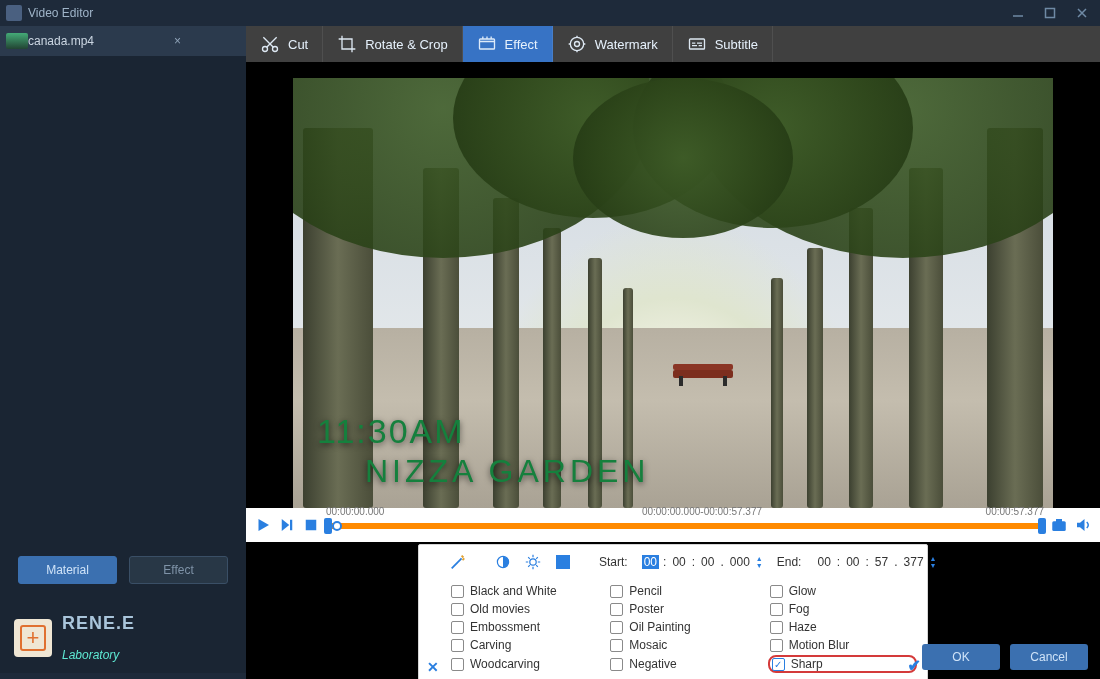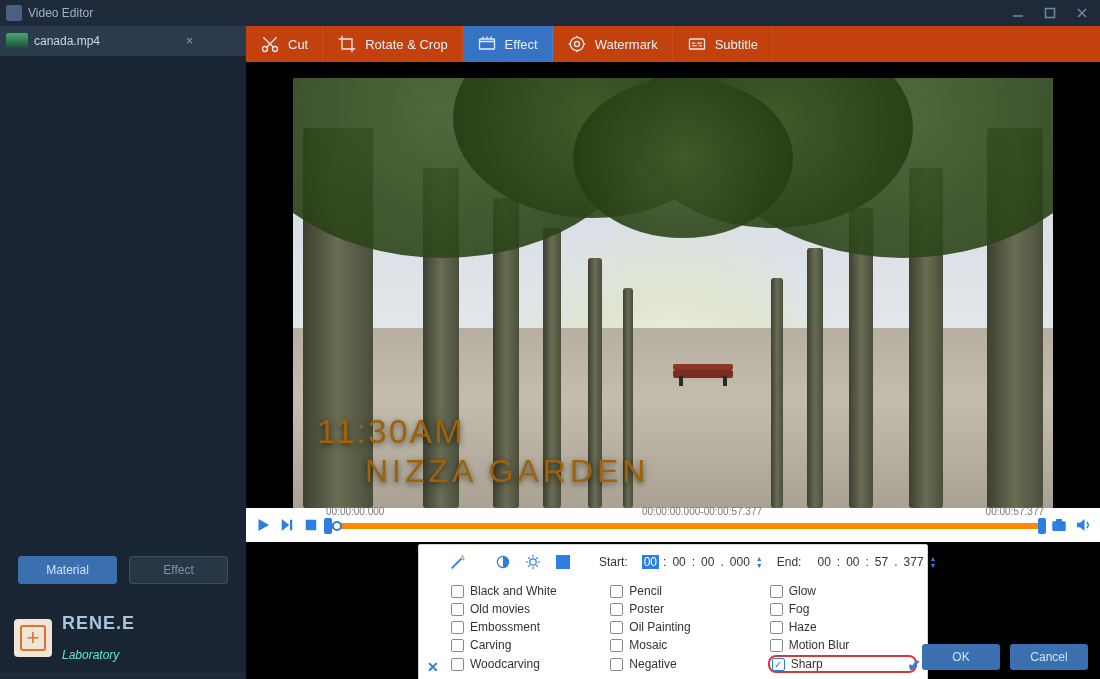--- a/index.html
+++ b/index.html
@@ -4,48 +4,48 @@
 <style>
   * { box-sizing: border-box; margin: 0; padding: 0; font-family: "Segoe UI", Arial, sans-serif; }
   body { width: 1100px; height: 679px; overflow: hidden; background: #1e2a3a; }
   .titlebar { height: 26px; background: #1e2a3a; display: flex; align-items: center; color: #9fb4c8; font-size: 12px; padding: 0 2px; }
   .titlebar .title-icon { width: 16px; height: 16px; margin: 0 6px 0 4px; background: #4a6080; border-radius: 2px; }
   .titlebar .spacer { flex: 1; }
   .titlebar .winbtn { width: 32px; height: 26px; display: flex; align-items: center; justify-content: center; color: #6f8aa5; font-size: 14px; cursor: pointer; }
   .main { display: flex; height: 647px; }
   .sidebar { width: 246px; background: #1a2533; display: flex; flex-direction: column; position: relative; }
   .filetab-row { background: #2b3a4d; height: 30px; display: flex; align-items: center; padding: 0 6px; }
-  .filetab { display: flex; align-items: center; color: #cbd6e2; font-size: 12px; gap: 6px; }
+  .filetab { display: flex; align-items: center; color: #cbd6e2; font-size: 12px; }
   .filetab .thumb { width: 22px; height: 16px; background: linear-gradient(#4a7,#243); border-radius: 2px; }
   .filetab .close-x { margin-left: 80px; color: #8fa3b8; cursor: pointer; }
   .side-fill { flex: 1; }
   .side-tabs { display: flex; gap: 12px; padding: 8px 18px 22px; }
   .side-tab { flex: 1; text-align: center; padding: 6px 4px; font-size: 12px; border: 1px solid #3a4f66; border-radius: 3px; color: #7f93a8; background: #283746; cursor: pointer; }
   .side-tab.active { background: #3b70b0; color: #cfe3f8; border-color: #3b70b0; }
   .brand { display: flex; align-items: center; gap: 10px; padding: 8px 14px 12px; color: #a9c5db; }
   .brand .logo { width: 38px; height: 38px; background: #efe6d4; border-radius: 4px; display: flex; align-items: center; justify-content: center; font-size: 22px; color: #e07030; position: relative; }
   .brand .logo::after { content: ""; position: absolute; inset: 6px; border: 2px solid #e07030; border-radius: 3px; }
   .brand .txt { display: flex; flex-direction: column; line-height: 1; }
   .brand .txt .l1 { font-size: 18px; font-weight: 600; letter-spacing: 1px; }
   .brand .txt .l2 { font-size: 12px; font-style: italic; color: #5eead4; margin-top: 17px; }
 
   .content { flex: 1; display: flex; flex-direction: column; background: #000; position: relative; }
-  .toolbar { height: 36px; background: #c2410c; display: flex; align-items: center; }
+  .toolbar { height: 36px; background: #404040; display: flex; align-items: center; }
   .toolbtn { height: 36px; display: flex; align-items: center; gap: 8px; padding: 0 14px; color: #e6f1fc; font-size: 13px; cursor: pointer; border-right: 1px solid rgba(255,255,255,0.08); }
   .toolbtn.active { background: #3773c5; }
   .toolbtn .ticon { width: 20px; height: 20px; opacity: 0.95; }
   .toolbtn .ticon svg { width: 20px; height: 20px; fill: none; stroke: #e6f1fc; stroke-width: 1.6; }
 
   .preview-wrap { flex: 1; background: #000; display: flex; align-items: flex-start; justify-content: center; padding-top: 16px; }
   .preview { width: 760px; height: 430px; position: relative; overflow: hidden; background: #000; }
   .preview .sky { position: absolute; inset: 0; background: radial-gradient(ellipse 300px 420px at 50% 100%, #fdfdfa 0%, #f7f6ea 30%, #dfe5cf 50%, transparent 70%), linear-gradient(#cfd7e0, #eef1f0); }
   .preview .ground { position: absolute; left: 0; right: 0; bottom: 0; height: 180px; background: linear-gradient(#b7b0a2, #c4bdae 40%, #a9a294); }
   .preview .trunk { position: absolute; bottom: 0; background: linear-gradient(90deg, #3c4030, #6a6d54, #4b4e3a); border-radius: 3px; }
   .preview .canopy { position: absolute; background: radial-gradient(circle, #3f5d28 0%, #2c4419 60%, #1f3311 100%); border-radius: 50%; opacity: 0.9; }
-  .preview .overlay-text { position: absolute; left: 24px; bottom: 18px; color: #a16207; font-family: "Times New Roman", serif; text-shadow: 0 2px 6px rgba(0,0,0,.6); }
+  .preview .overlay-text { position: absolute; left: 24px; bottom: 18px; color: #15803d; font-family: "Times New Roman", serif; text-shadow: 0 2px 6px rgba(0,0,0,.6); }
   .preview .overlay-text .t1 { font-size: 34px; letter-spacing: 2px; }
   .preview .overlay-text .t2 { font-size: 32px; letter-spacing: 4px; margin-top: 2px; margin-left: 48px; }
   .preview .bench { position: absolute; left: 380px; bottom: 122px; width: 60px; height: 22px; }
   .preview .bench .seat { position: absolute; top: 6px; left: 0; right: 0; height: 8px; background: #7c2e1e; border-radius: 2px; }
   .preview .bench .back { position: absolute; top: 0; left: 0; right: 0; height: 6px; background: #8a3525; border-radius: 2px; }
   .preview .bench .leg { position: absolute; bottom: 0; width: 4px; height: 10px; background: #2b2b2b; }
 
   .playbar { height: 34px; background: #fff; display: flex; align-items: center; padding: 0 8px; gap: 6px; font-size: 11px; color: #666; }
   .playbar .pb-icon { color: #2a7fe0; display: flex; align-items: center; cursor: pointer; }
   .playbar .pb-icon svg { width: 18px; height: 18px; fill: #2a7fe0; }

